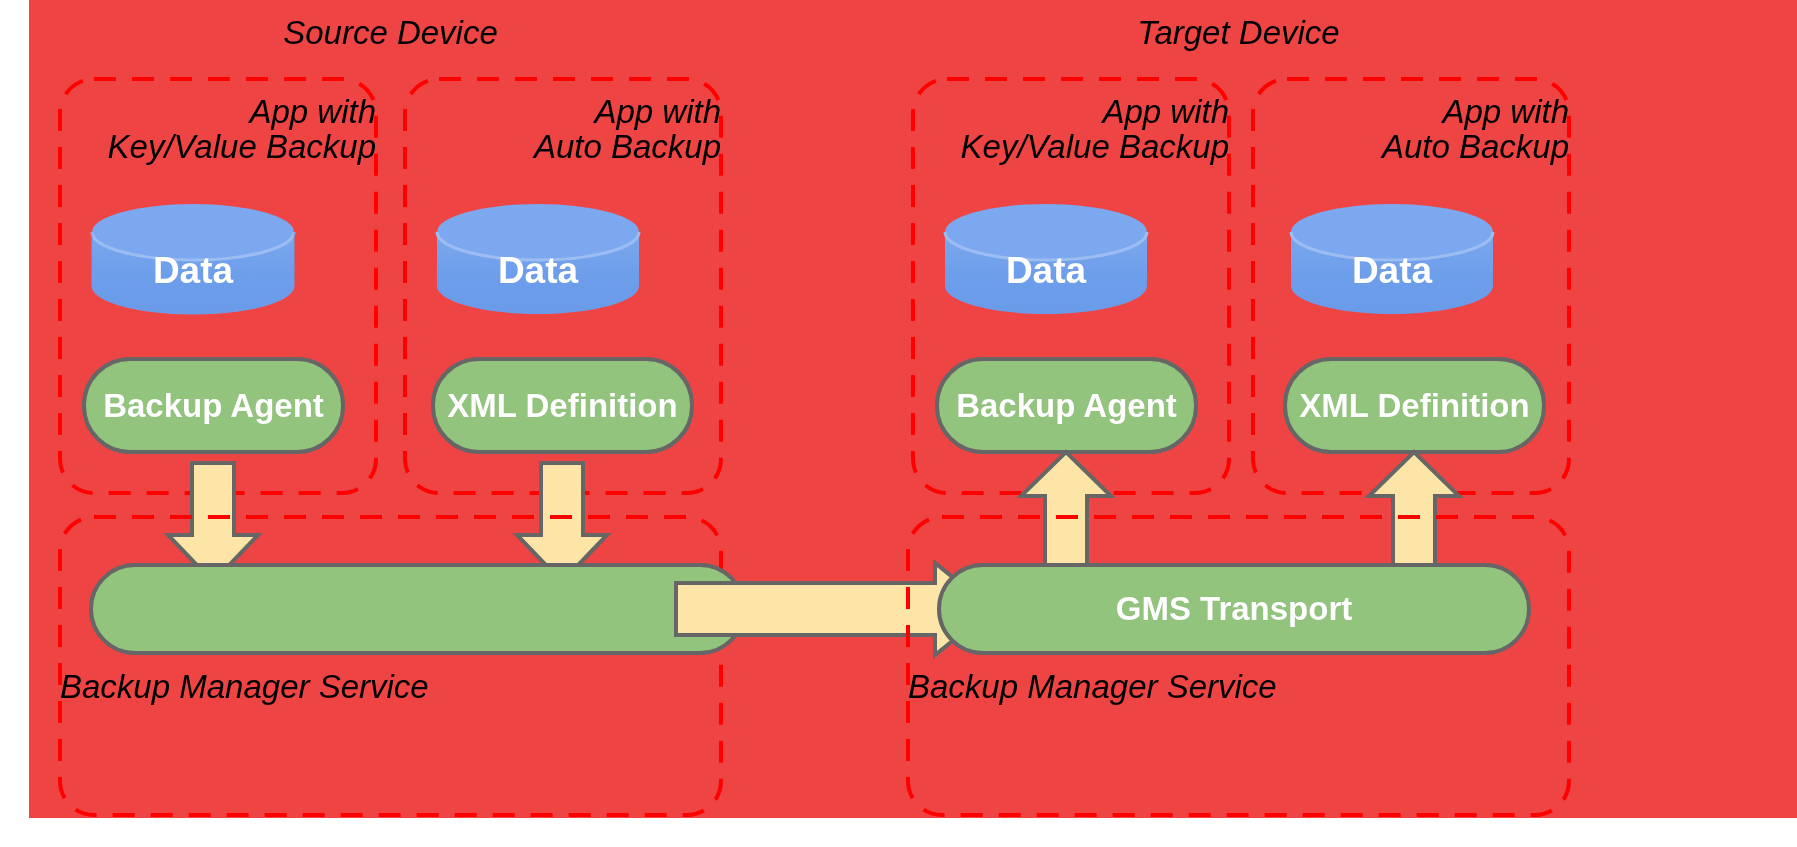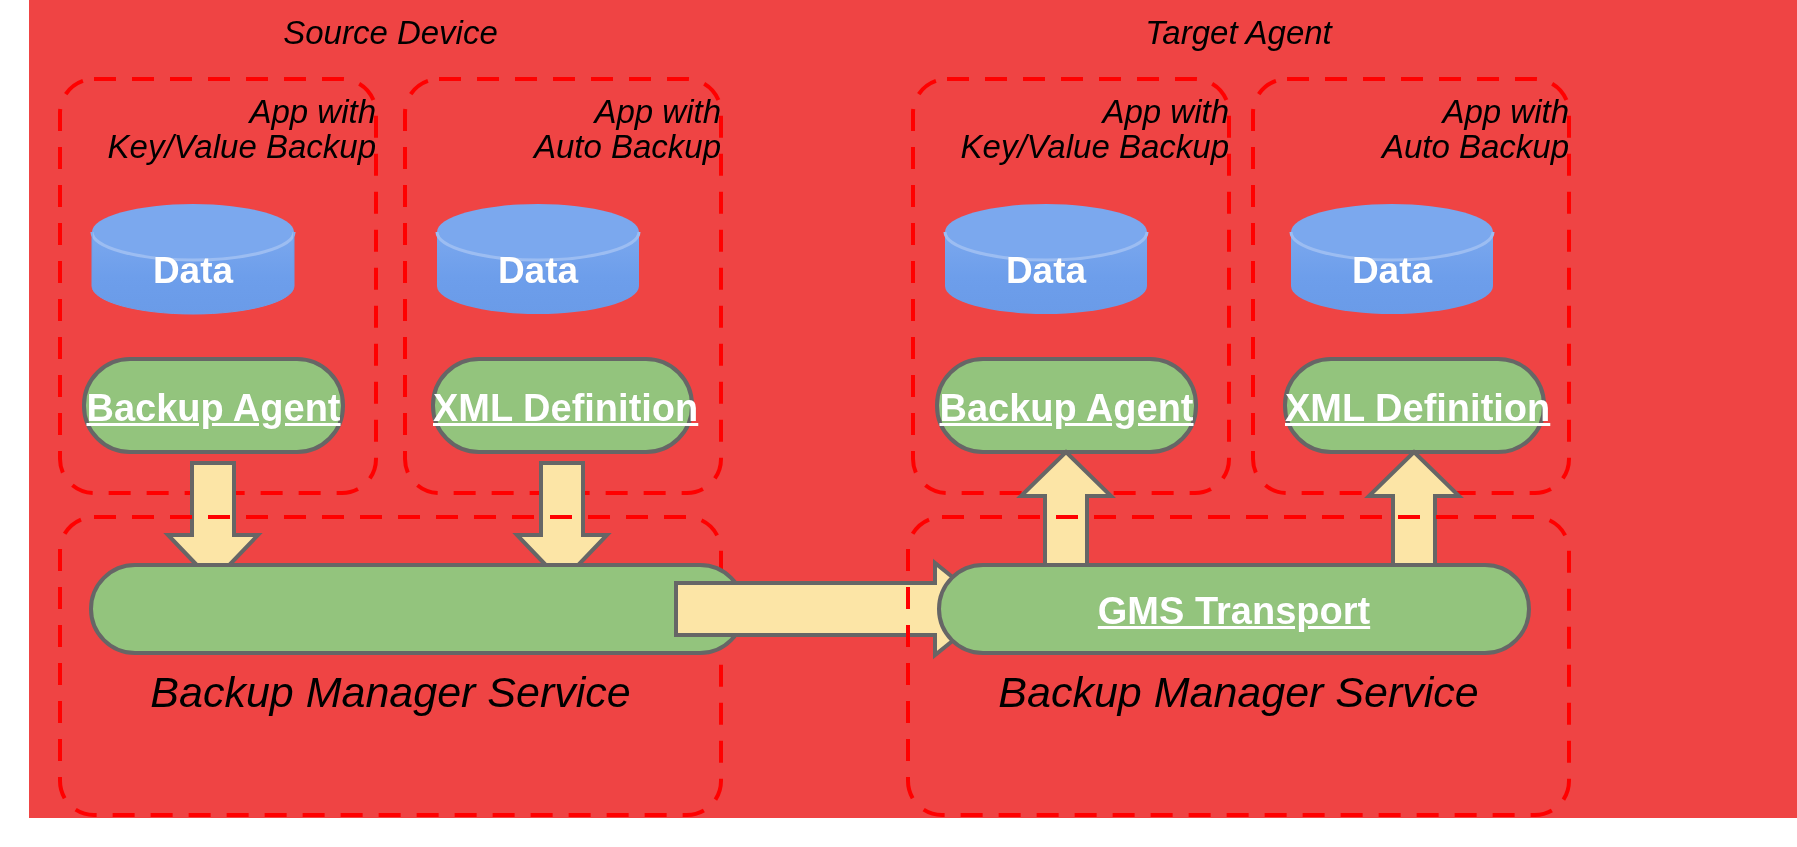--- a/index.html
+++ b/index.html
@@ -36,39 +36,38 @@
     font-style: italic;
     font-size: 33px;
     line-height: 1.06;
     color: #000000;
     text-align: right;
     font-family: "Liberation Sans", sans-serif;
   }
   .service-label {
     position: absolute;
     font-style: italic;
-    font-size: 43px;
+    font-size: 33px;
     color: #000000;
-    text-align: center;
+    text-align: left;
     white-space: nowrap;
     font-family: "Liberation Sans", sans-serif;
   }
   .node-label {
     position: absolute;
     font-weight: bold;
     font-size: 37px;
     color: #ffffff;
     text-align: center;
     white-space: nowrap;
     font-family: "Liberation Sans", sans-serif;
     text-shadow: 0 0 1px rgba(0,0,0,0.10);
   }
   .node-label.big {
-    font-size: 38px;
-    text-decoration: underline;
+    font-size: 33px;
   }
 </style>
 </head>
 <body>
 
 <div id="canvas">
 
   <svg id="svg-root" viewBox="0 0 1797 847">
     <defs>
       <linearGradient id="cylSide" x1="0" y1="0" x2="0" y2="1">
@@ -143,21 +142,21 @@
       <path d="M1364,566 L1364,496 L1340,496 L1385,452 L1430,496 L1406,496 L1406,566 Z" fill="#FCE5A6" stroke="#666666" stroke-width="4" stroke-linejoin="miter"></path>
     </g>
 
     <rect x="879" y="517" width="661" height="298" rx="34" ry="34" fill="none" stroke="#ff0000" stroke-width="4" stroke-dasharray="22,16"></rect>
 
     <rect x="910" y="565" width="590" height="88" rx="44" ry="44" fill="#93C47D" stroke="#666666" stroke-width="4"></rect>
   </svg>
 
   <div class="device-title" style="left:31px; top:14px; width:661px;">Source Device</div>
 
-  <div class="device-title" style="left:879px; top:14px; width:661px;">Target Agent</div>
+  <div class="device-title" style="left:879px; top:14px; width:661px;">Target Device</div>
 
   <div class="app-label" style="left:31px; top:95px; width:316px;">
     <div>App with</div>
     <div>Key/Value Backup</div>
   </div>
 
   <div class="node-label" style="left:63px; top:250px; width:202px;">Data</div>
 
   <div class="node-label big" style="left:55px; top:387px; width:259px;">Backup Agent</div>
 

